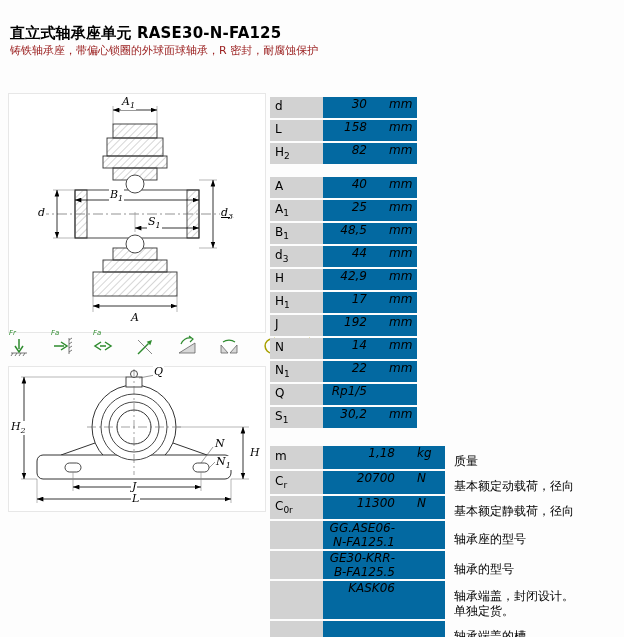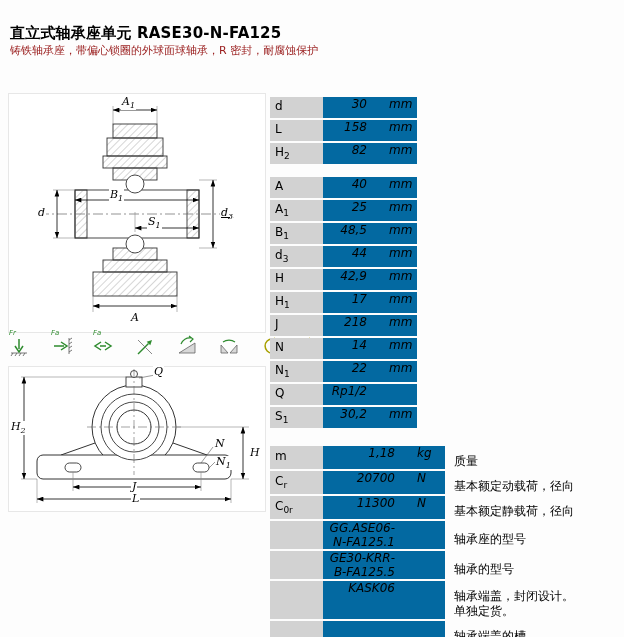--- a/index.html
+++ b/index.html
@@ -325,21 +325,21 @@
       <div class="cv">
           <span class="num">17</span>
           <span class="unit">mm</span>
         </div>
     </div>
     <div class="row">
       <div class="cl">
           <span><span>J</span><sub></sub><span class="sx"></span></span>
         </div>
       <div class="cv">
-          <span class="num">218</span>
+          <span class="num">192</span>
           <span class="unit">mm</span>
         </div>
     </div>
     <div class="row">
       <div class="cl">
           <span><span>N</span><sub></sub><span class="sx"></span></span>
         </div>
       <div class="cv">
           <span class="num">14</span>
           <span class="unit">mm</span>
@@ -352,21 +352,21 @@
       <div class="cv">
           <span class="num">22</span>
           <span class="unit">mm</span>
         </div>
     </div>
     <div class="row">
       <div class="cl">
           <span><span>Q</span><sub></sub><span class="sx"></span></span>
         </div>
       <div class="cv">
-          <span class="num">Rp1/2</span>
+          <span class="num">Rp1/5</span>
           <span class="unit"></span>
         </div>
     </div>
     <div class="row">
       <div class="cl">
           <span><span>S</span><sub>1</sub><span class="sx"></span></span>
         </div>
       <div class="cv">
           <span class="num">30,2</span>
           <span class="unit">mm</span>

